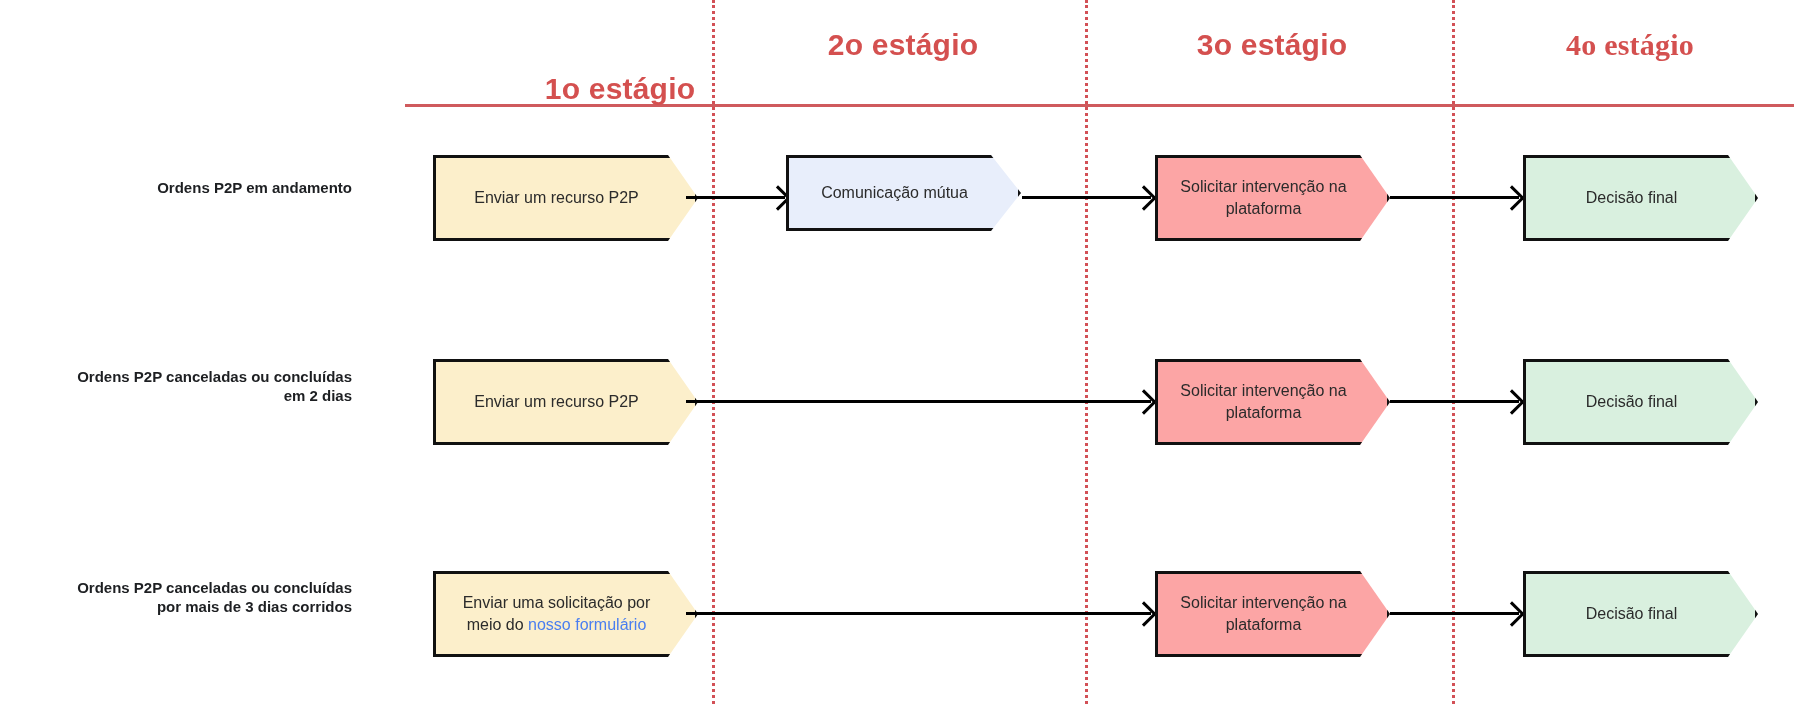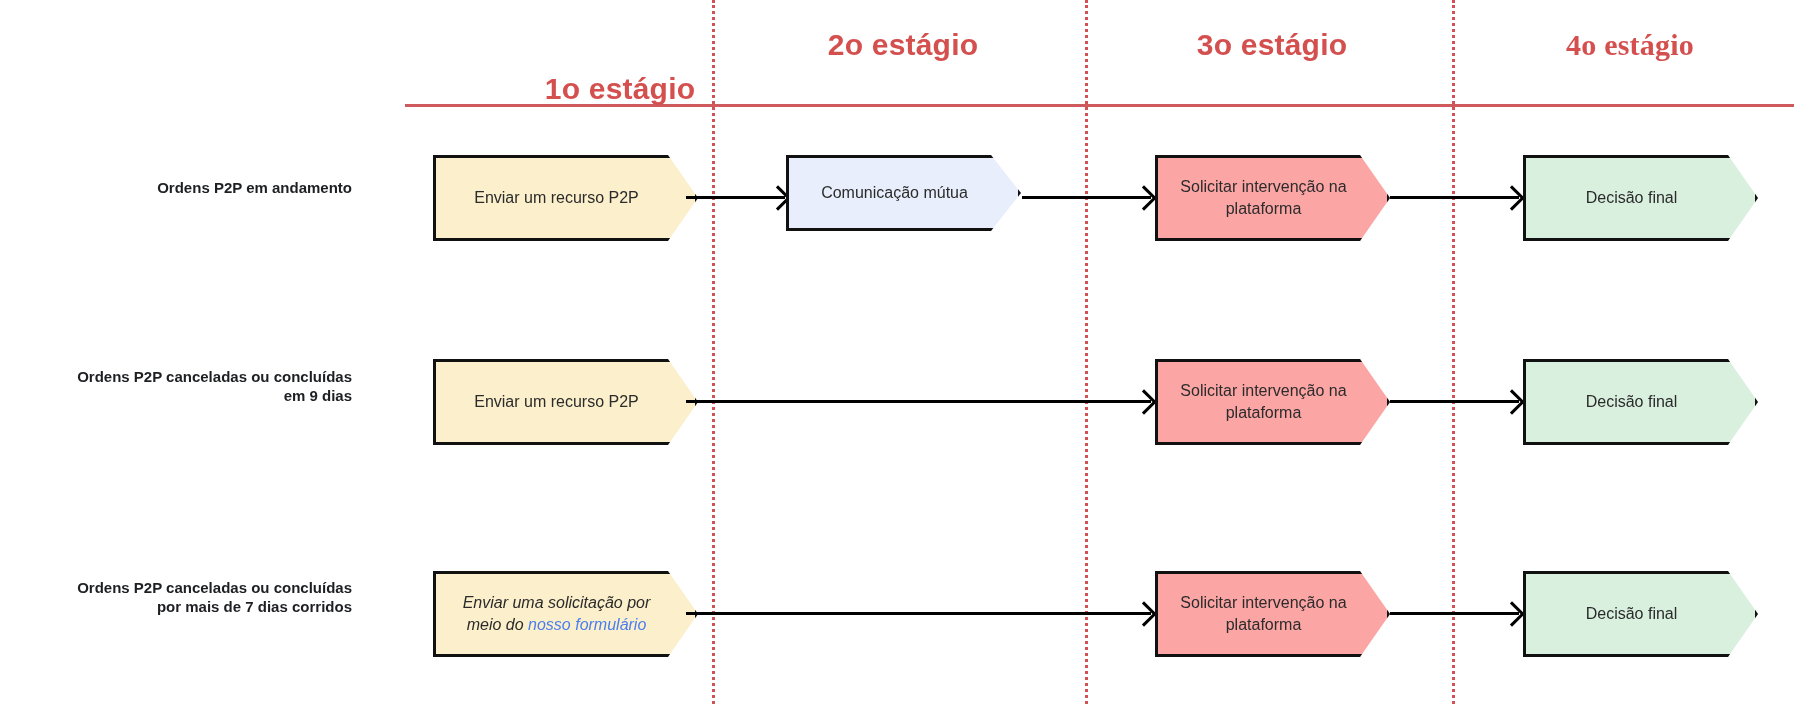--- a/index.html
+++ b/index.html
@@ -141,43 +141,43 @@
     <span class="node-text">Solicitar intervenção na plataforma</span>
   </div>
   <div class="arrow" style="left:1390px;top:196px;width:129px;"></div>
 
   <div class="node green" style="left:1523px;top:155px;width:235px;height:86px;">
     <span class="node-text">Decisão final</span>
   </div>
 
   <div class="row-label" style="top:368px;">
     <div>Ordens P2P canceladas ou concluídas</div>
-    <div>em 9 dias</div>
+    <div>em 2 dias</div>
   </div>
 
   <div class="node yellow" style="left:417px;top:359px;width:265px;height:86px;">
     <span class="node-text">Enviar um recurso P2P</span>
   </div>
   <div class="arrow" style="left:686px;top:400px;width:465px;"></div>
 
   <div class="node pink" style="left:1155px;top:359px;width:235px;height:86px;">
     <span class="node-text">Solicitar intervenção na plataforma</span>
   </div>
   <div class="arrow" style="left:1390px;top:400px;width:129px;"></div>
 
   <div class="node green" style="left:1523px;top:359px;width:235px;height:86px;">
     <span class="node-text">Decisão final</span>
   </div>
 
   <div class="row-label" style="top:579px;">
     <div>Ordens P2P canceladas ou concluídas</div>
-    <div>por mais de 7 dias corridos</div>
+    <div>por mais de 3 dias corridos</div>
   </div>
 
-  <div class="node yellow" style="left:417px;top:571px;width:265px;height:86px;font-style:italic;">
+  <div class="node yellow" style="left:417px;top:571px;width:265px;height:86px;">
     <span class="node-text"><span>Enviar uma solicitação por meio do </span><span class="link">nosso formulário</span></span>
   </div>
   <div class="arrow" style="left:686px;top:612px;width:465px;"></div>
 
   <div class="node pink" style="left:1155px;top:571px;width:235px;height:86px;">
     <span class="node-text">Solicitar intervenção na plataforma</span>
   </div>
   <div class="arrow" style="left:1390px;top:612px;width:129px;"></div>
 
   <div class="node green" style="left:1523px;top:571px;width:235px;height:86px;">

